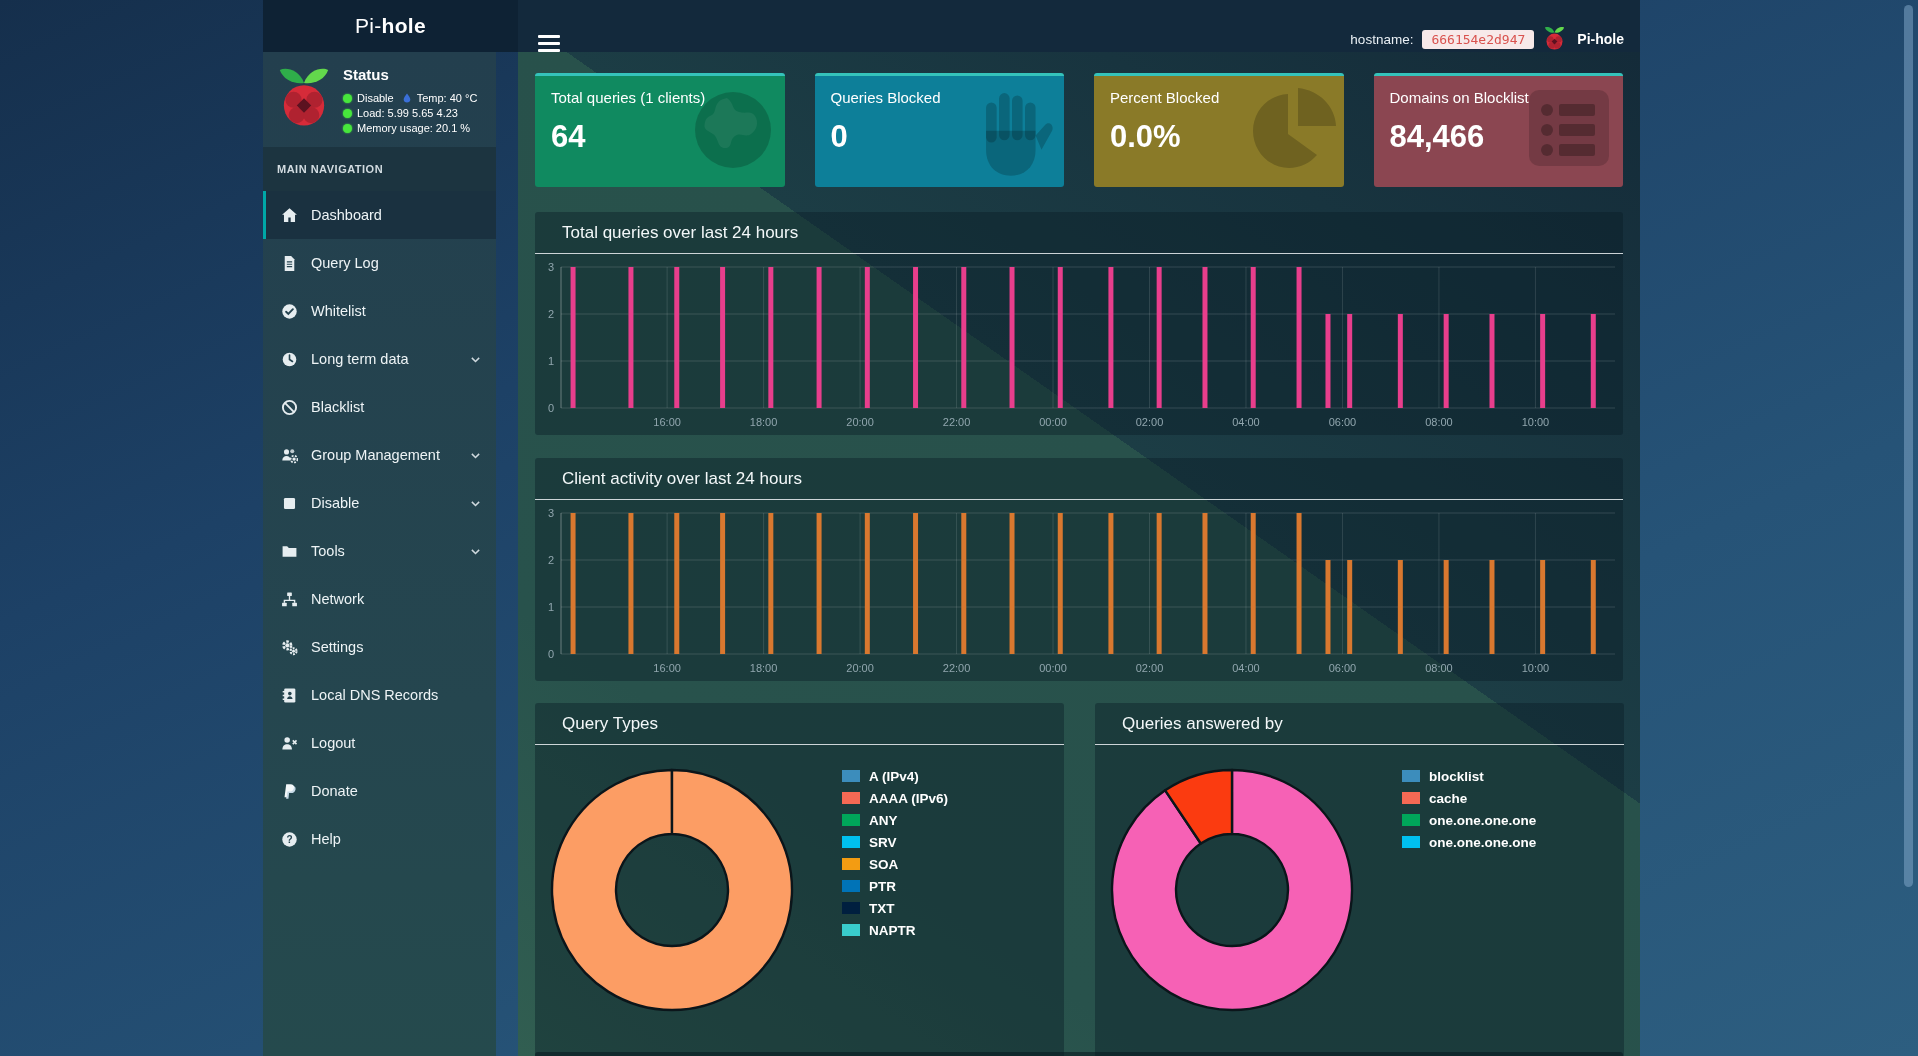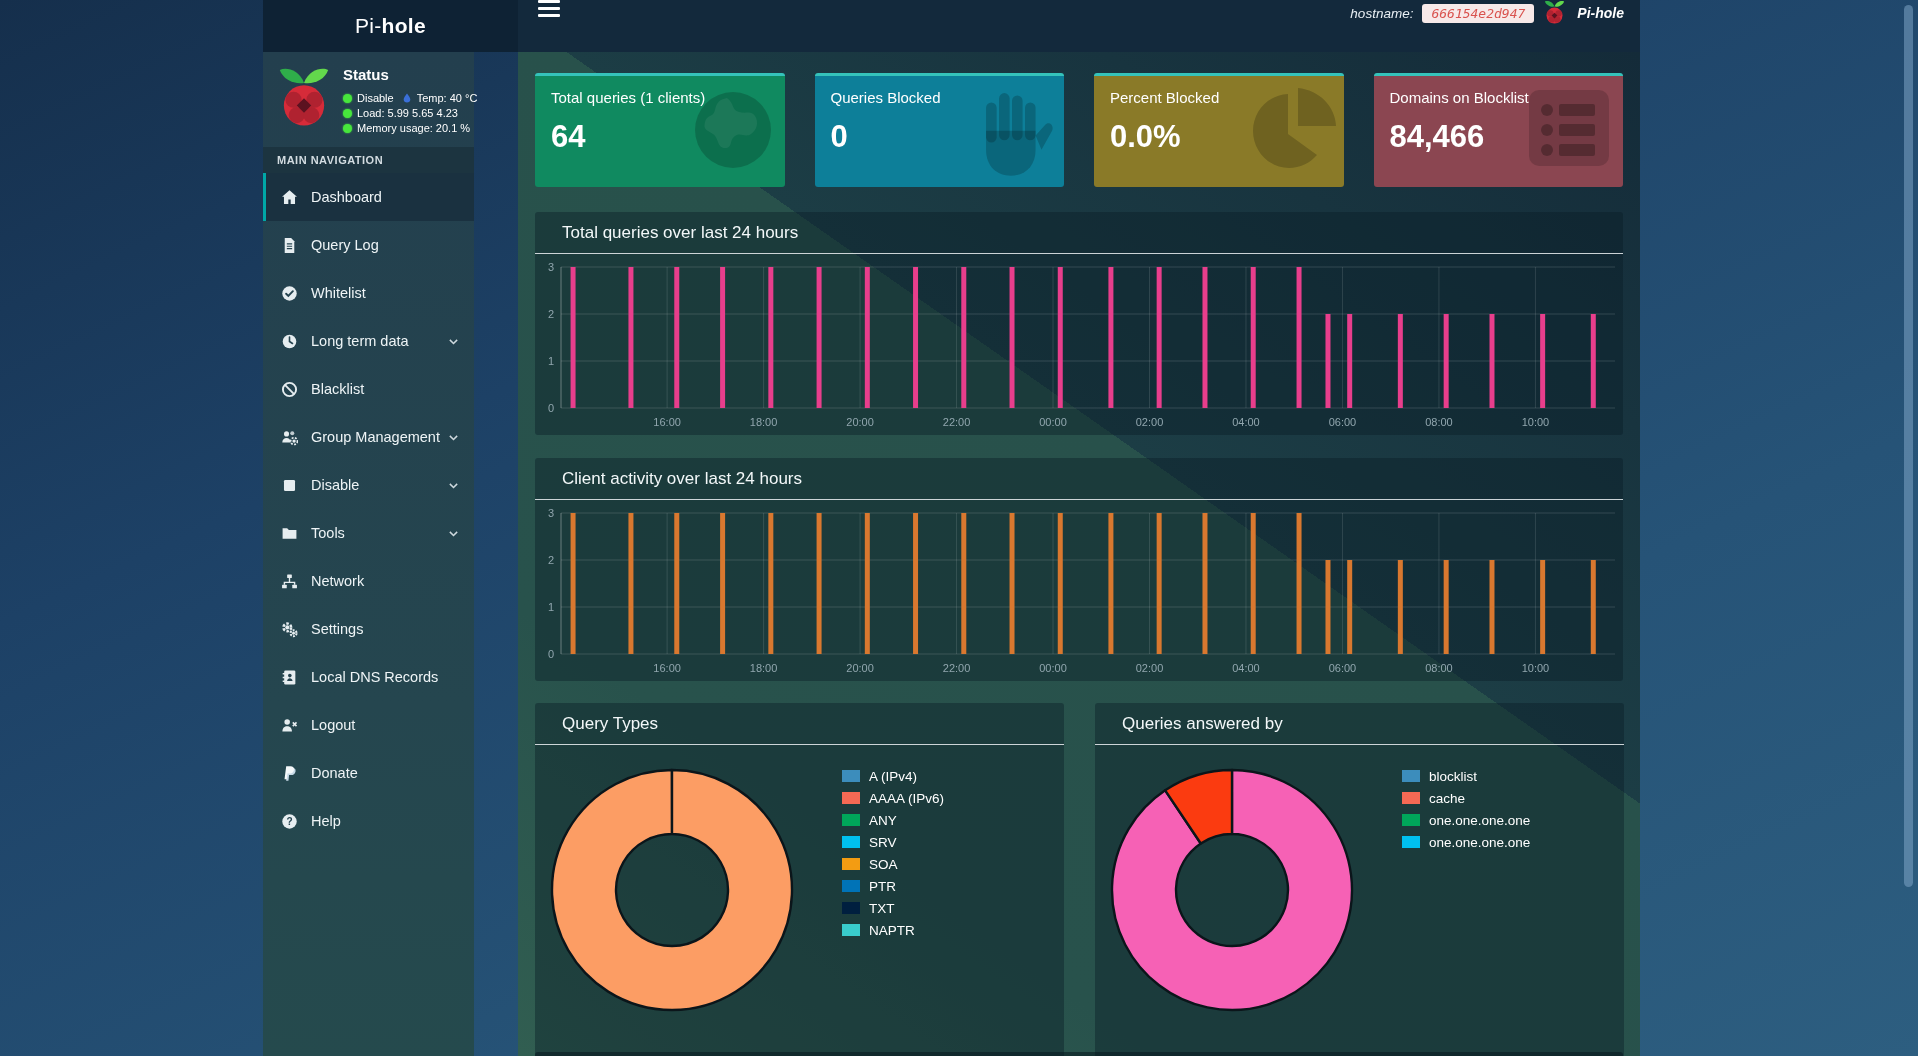--- a/index.html
+++ b/index.html
@@ -7,40 +7,40 @@
   .stage{position:relative;width:1918px;height:1056px;overflow:hidden;
     background:linear-gradient(155deg,#152f4c 0%,#1d4166 32%,#265377 68%,#2d5e80 100%);
     font-family:"Liberation Sans",sans-serif;}
   .app{position:absolute;left:263px;top:0;width:1377px;height:1056px;}
 
   
   .navbar{position:absolute;top:0;left:0;right:0;height:52px;background:#13293c;display:flex;z-index:5;}
   .brand{width:255px;height:52px;background:#0e2234;color:#fff;font-size:21px;
     display:flex;align-items:center;justify-content:center;letter-spacing:.3px;}
   .brand b{font-weight:bold;}
-  .nav-main{flex:1;display:flex;align-items:flex-start;padding:0 16px;font-style:italic;}
+  .nav-main{flex:1;display:flex;align-items:flex-end;padding:0 16px;}
   .hamburger{width:22px;height:17px;display:flex;flex-direction:column;justify-content:space-between;
     background:none;border:none;cursor:pointer;padding:0;margin-left:4px;}
   .hamburger span{display:block;height:3px;border-radius:1px;background:#fff;}
   .nav-right{margin-left:auto;display:flex;align-items:center;gap:9px;}
   .hostname-label{color:#e9eff4;font-size:13.5px;}
   .hostname-badge{background:#f7e9e9;color:#d9534f;font-family:"DejaVu Sans Mono",monospace;
     font-size:13px;padding:2px 9px;border-radius:3px;}
   .app-name{color:#fff;font-size:14px;font-weight:bold;margin-left:2px;}
 
   
-  .sidebar{position:absolute;top:52px;left:0;width:211px;bottom:0;
+  .sidebar{position:absolute;top:52px;left:0;width:233px;bottom:0;
     background:linear-gradient(180deg,#233f4e 0%,#25464f 65%,#254a4d 100%);}
   .status-panel{padding:10px 10px 10px 12px;display:flex;gap:10px;}
   .status-info{color:#fff;}
   .status-title{font-size:15px;font-weight:bold;margin:4px 0 9px;}
   .status-row{display:flex;align-items:center;gap:5px;margin-bottom:3px;font-size:11px;white-space:nowrap;}
   .dot{width:9px;height:9px;border-radius:50%;background:#47e63c;box-shadow:0 0 2px #47e63c;flex:0 0 auto;}
   .section-label{background:#1c3440;color:#d3dce1;font-size:11px;font-weight:bold;
-    padding:7px 14px;letter-spacing:.5px;}
+    padding:16px 14px;letter-spacing:.5px;}
   .nav-item{height:48px;display:flex;align-items:center;gap:13px;padding-left:15px;
     border-left:3px solid transparent;color:#eef4f6;font-size:14.5px;cursor:pointer;position:relative;}
   .nav-item.active{background:#1a3140;border-left-color:#00a7a7;}
   .nav-icon{width:17px;height:17px;flex:0 0 auto;display:flex;}
   .nav-icon svg{width:100%;height:100%;}
   .chev{position:absolute;right:14px;width:13px;height:13px;}
 
   
   .content{position:absolute;left:255px;top:52px;right:0;bottom:0;
     background:linear-gradient(215deg,#142b39 0%,#1c3d45 42%,#28514b 0,#28524c 75%,#315e51 100%);}
@@ -57,21 +57,21 @@
   .box-title{color:#f3f8f9;font-size:17px;margin-left:11px;}
   .chart-area{position:absolute;left:0;right:0;top:43px;bottom:0;}
   #box-bar0{left:17px;top:160px;width:1088px;height:223px;}
   #box-bar1{left:17px;top:406px;width:1088px;height:223px;}
   #box-pie0{left:17px;top:651px;width:529px;height:400px;}
   #box-pie1{left:577px;top:651px;width:529px;height:400px;}
   .donut{position:absolute;left:12px;top:62px;width:250px;height:250px;cursor:crosshair;}
   .legend{position:absolute;left:307px;top:62px;display:flex;flex-direction:column;}
   .legend-item{display:flex;align-items:center;gap:9px;height:22px;cursor:pointer;}
   .legend-swatch{width:18px;height:12px;flex:0 0 auto;}
-  .legend-label{color:#fff;font-size:13.5px;font-weight:400;}
+  .legend-label{color:#fff;font-size:13.5px;font-weight:700;}
   .next-strip{position:absolute;left:17px;top:1000px;width:1088px;height:6px;
     background:rgba(8,24,31,0.55);border-radius:3px 3px 0 0;}
 
   .scroll-thumb{position:absolute;right:5px;top:5px;width:9px;height:882px;border-radius:5px;
     background:rgba(133,172,206,0.5);cursor:pointer;}
   svg text{font-family:"Liberation Sans",sans-serif;}
 </style>
 </head>
 <body>
 

